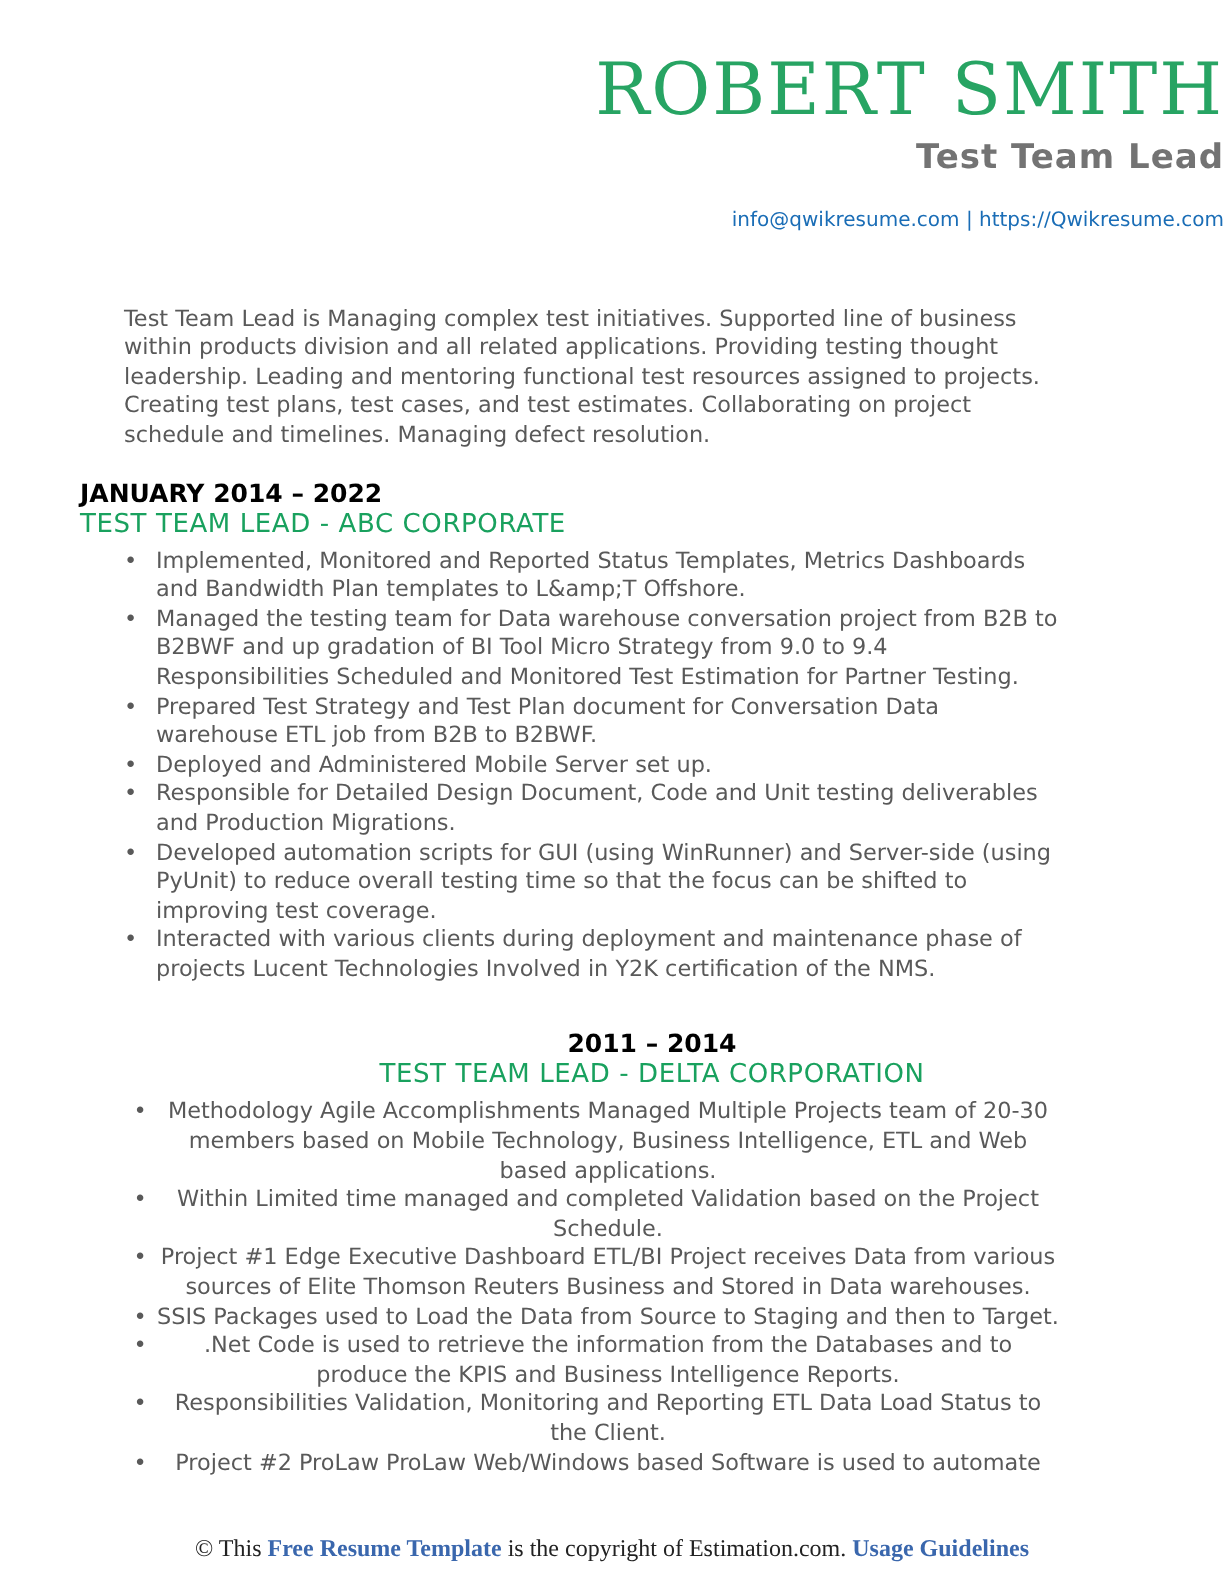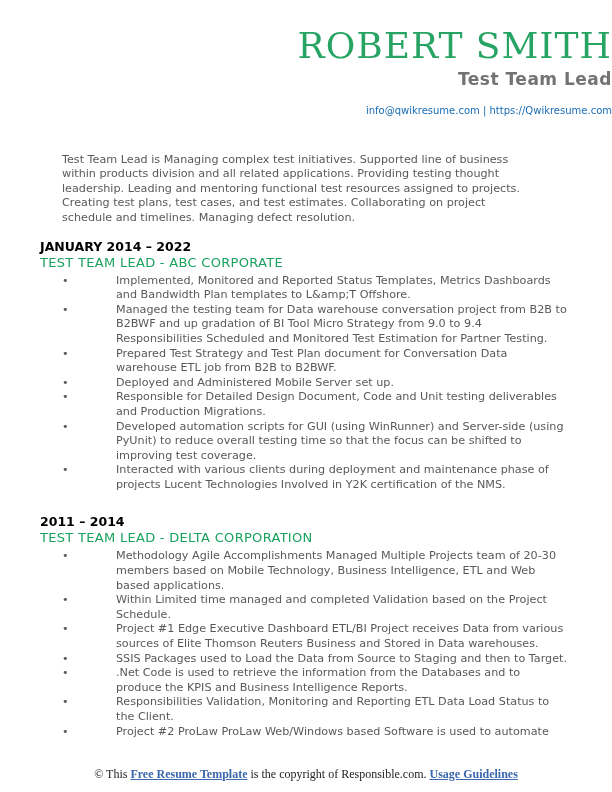--- a/index.html
+++ b/index.html
@@ -38,59 +38,57 @@
   }
   .contact a{color:#1a6db6;text-decoration:none;}
   .summary{
     margin:37px 0 10px 62px;
     width:468px;
     font-size:11.2px;
     line-height:14.6px;
     color:#595959;
   }
   .job{margin:14px 0 0 40px;}
-  .job + .job{margin-top:23px;}
+  .job + .job{margin-top:23px;text-align:center;}
   .dates{
     font-size:12.5px;
     font-weight:700;
     color:#000000;
     line-height:14px;
   }
   .job-heading{
     font-size:13px;
     font-weight:400;
     color:#19a15e;
     letter-spacing:0.3px;
     line-height:15px;
     margin-top:1px;
   }
   .bullets{margin-top:4px;}
   .bullet{
     display:flex;
     margin-left:22px;
     font-size:11.2px;
     line-height:14.6px;
-    gap:38px;
   }
   .dot{width:16px;flex:0 0 16px;}
   .dot::before{content:"•";color:#595959;}
   .bt{width:452px;}
   footer{
     position:absolute;
     left:0;bottom:10px;
     width:100%;
     text-align:center;
     font-family:"Liberation Serif", serif;
     font-size:12px;
     color:#222222;
   }
   footer a{
     color:#3a67ad;
     font-weight:700;
-    text-decoration:underline;
     cursor:pointer;
   }
 </style>
 </head>
 <body>
 
 <div class="page">
 
   <header>
     <h1 class="name">ROBERT SMITH</h1>
@@ -163,15 +161,15 @@
           <span class="dot"></span>
           <span class="bt">Responsibilities Validation, Monitoring and Reporting ETL Data Load Status to the Client.</span>
         </div>
       <div class="bullet">
           <span class="dot"></span>
           <span class="bt">Project #2 ProLaw ProLaw Web/Windows based Software is used to automate</span>
         </div>
     </div>
   </section>
 
-  <footer><span>© This </span><a>Free Resume Template</a><span> is the copyright of Responsible.com. </span><a>Usage Guidelines</a></footer>
+  <footer><span>© This </span><a>Free Resume Template</a><span> is the copyright of Estimation.com. </span><a>Usage Guidelines</a></footer>
 
 </div>
 
 </body></html>

